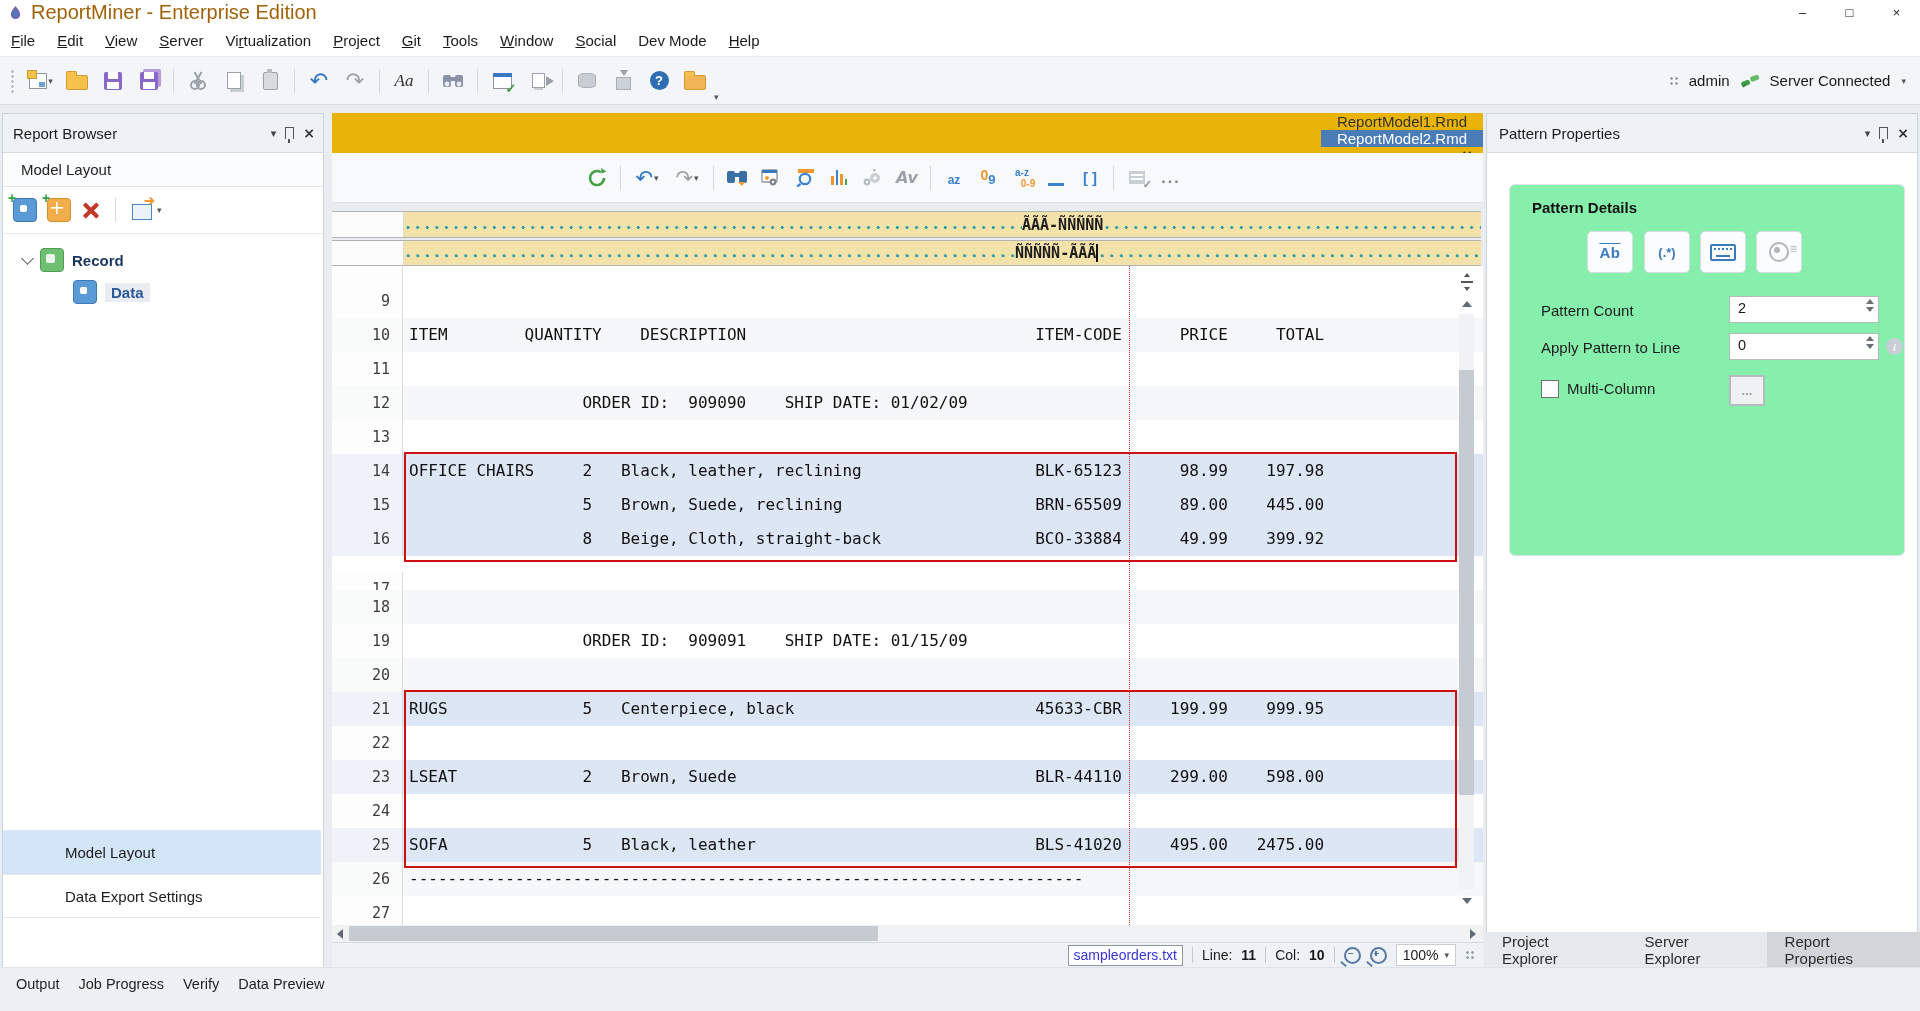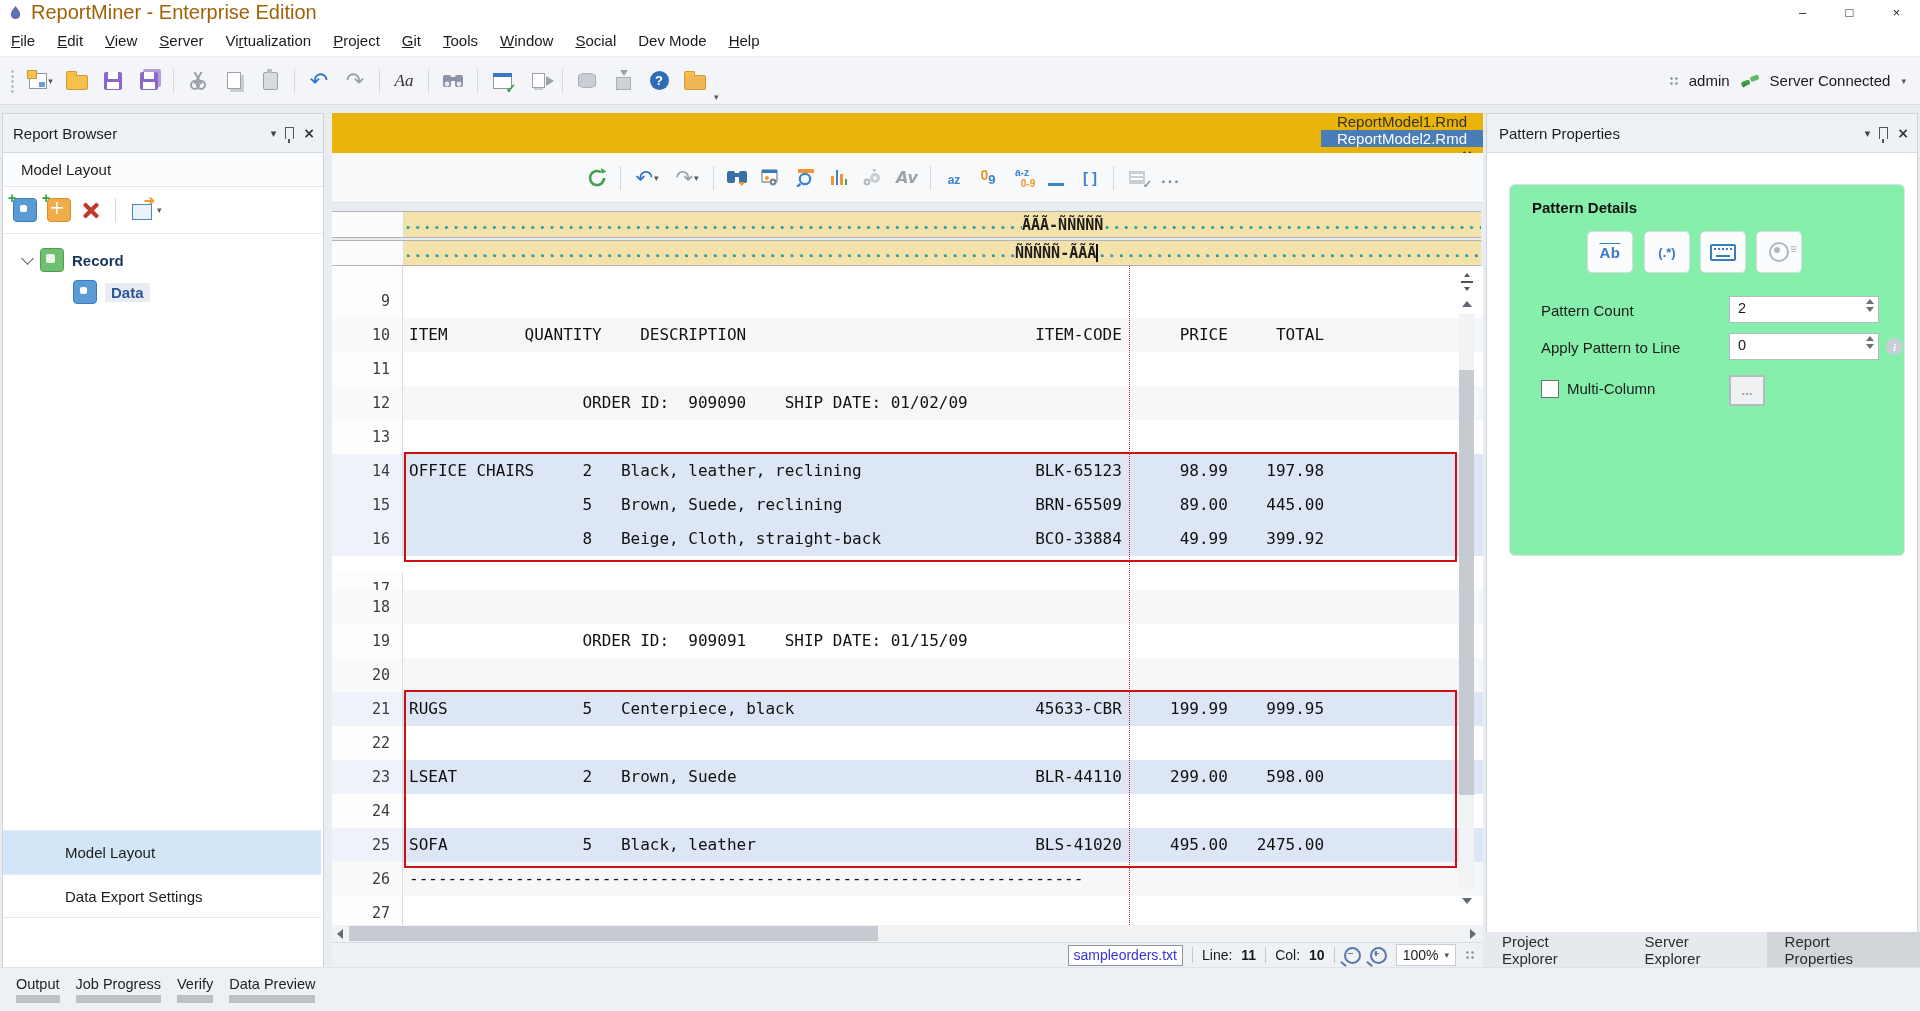--- a/index.html
+++ b/index.html
@@ -176,21 +176,21 @@
            font-weight:bold;font-size:11px;display:flex;align-items:center;justify-content:center;font-family:"Liberation Serif",serif;font-style:italic;}
   .chkbox{position:absolute;width:16px;height:16px;border:1.5px solid #707070;background:#fff;}
   .morebtn{position:absolute;left:219px;width:32px;height:27px;border:2px solid #b6bbc1;background:#f0f1f3;
            color:#9aa0a6;font-weight:bold;display:flex;align-items:center;justify-content:center;font-size:13px;line-height:6px;}
   
   .brtabs{left:1484px;top:932px;width:436px;height:35px;background:#e6eaee;display:flex;align-items:center;font-size:15px;color:#2b2b2b;}
   .brtab{padding:0 18px;height:35px;display:flex;align-items:center;}
   .brtab.sel{background:#d2d5d9;}
   .bottombar{left:0;top:967px;width:1920px;height:44px;background:#edf0f4;border-top:1px solid #dfe3e7;
              display:flex;align-items:flex-start;padding-left:16px;gap:16px;box-sizing:border-box;padding-top:8px;}
-  .bltab{display:flex;flex-direction:column;gap:3px;font-size:14.5px;color:#1f1f1f;}
+  .bltab{display:flex;flex-direction:row;gap:3px;font-size:14.5px;color:#1f1f1f;}
   .bltab .bar{height:8px;background:#bdc1c6;}
   
   svg{display:block;}
 </style>
 </head>
 <body>
 
 <div id="app">
 
   <div class="abs titlebar">

